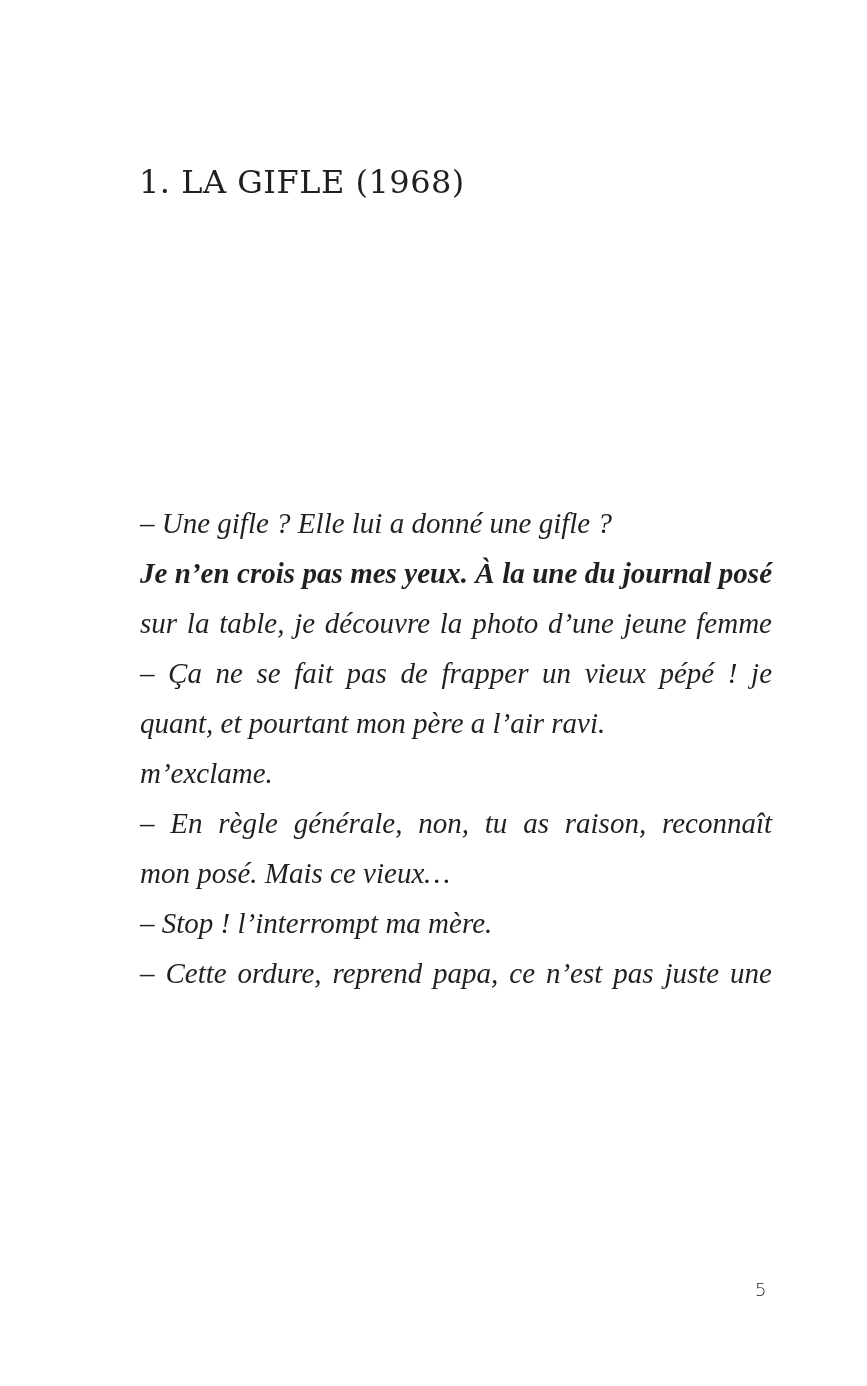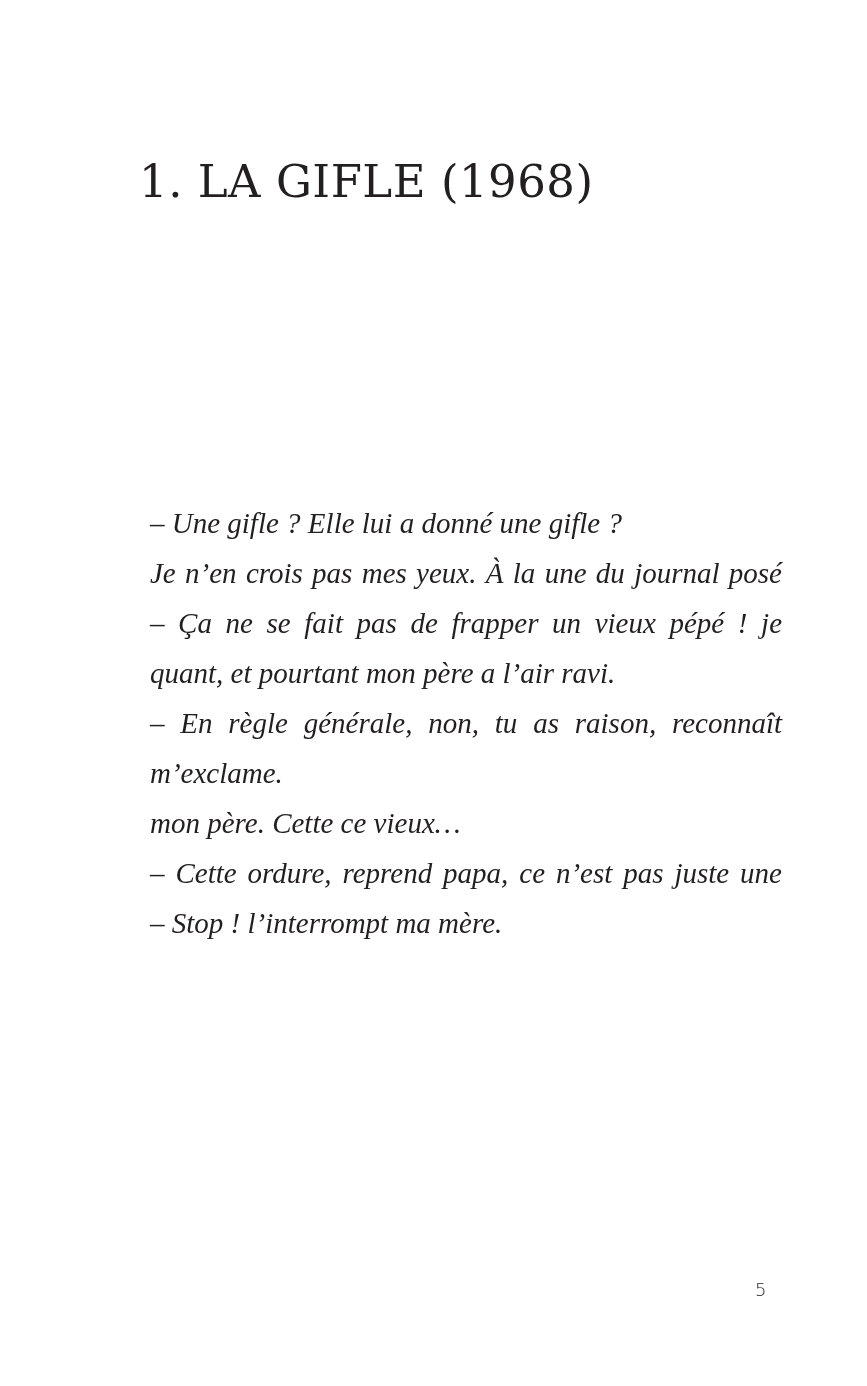--- a/index.html
+++ b/index.html
@@ -21,29 +21,29 @@
       height: 1386px;
       background: #ffffff;
     }
     .chapter-title {
       position: absolute;
       left: 139px;
       top: 152px;
       margin: 0;
       font-family: "DejaVu Serif", serif;
       font-weight: normal;
-      font-size: 45px;
+      font-size: 32px;
       letter-spacing: 0.5px;
       line-height: 60px;
       color: #231f20;
       white-space: nowrap;
     }
     .body-text {
       position: absolute;
-      left: 150px;
+      left: 140px;
       top: 498px;
       width: 632px;
       font-family: "Liberation Serif", serif;
       font-style: italic;
       font-size: 29px;
       line-height: 50px;
       color: #231f20;
     }
     .line {
       display: block;
@@ -66,24 +66,25 @@
     }
   </style>
 </head>
 <body>
 
 <div class="page">
   <h1 class="chapter-title">1. LA GIFLE (1968)</h1>
 
   <div class="body-text">
     <span class="line">– Une gifle ? Elle lui a donné une gifle ?</span>
-    <span class="line justify" style="white-space: normal;">Je n’en crois pas mes yeux. À la une du journal posé</span>
+    <span class="line justify" style="white-space: normal; font-weight: bold;">Je n’en crois pas mes yeux. À la une du journal posé</span>
+    <span class="line justify" style="white-space: normal;">sur la table, je découvre la photo d’une jeune femme</span>
     <span class="line justify" style="white-space: normal;">– Ça ne se fait pas de frapper un vieux pépé ! je</span>
     <span class="line">quant, et pourtant mon père a l’air ravi.</span>
+    <span class="line">m’exclame.</span>
     <span class="line justify" style="white-space: normal;">– En règle générale, non, tu as raison, reconnaît</span>
-    <span class="line">m’exclame.</span>
-    <span class="line">mon père. Cette ce vieux…</span>
+    <span class="line">mon posé. Mais ce vieux…</span>
+    <span class="line">– Stop ! l’interrompt ma mère.</span>
     <span class="line justify" style="white-space: normal;">– Cette ordure, reprend papa, ce n’est pas juste une</span>
-    <span class="line">– Stop ! l’interrompt ma mère.</span>
   </div>
 
   <div class="page-number">5</div>
 </div>
 
 </body></html>

